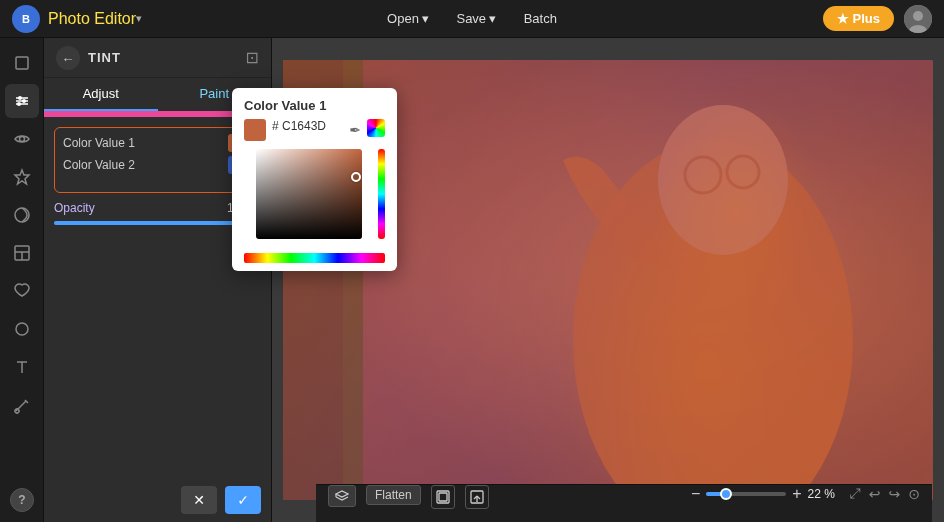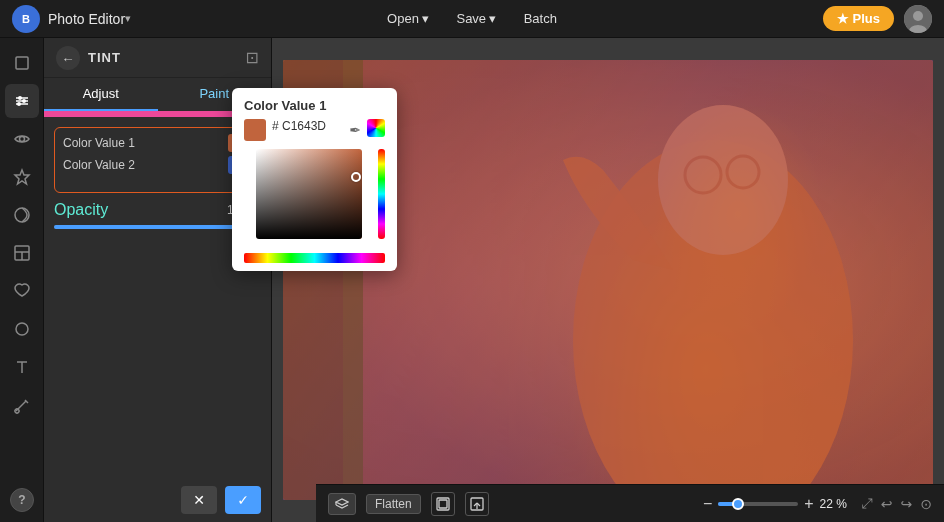--- a/index.html
+++ b/index.html
@@ -18,21 +18,21 @@
     }
     .header-logo {
       width: 28px; height: 28px;
       background: #3a6fd8;
       border-radius: 50%;
       display: flex; align-items: center; justify-content: center;
       font-size: 11px; font-weight: bold; color: #fff;
       margin-right: 8px;
     }
     .header-title {
-      font-size: 14px; color: #e5e5e5; 
+      font-size: 16px; color: #fde047; 
     }
     .header-chevron { color: #aaa; font-size: 11px; }
     .header-center {
       display: flex; align-items: center; gap: 4px;
       position: absolute; left: 50%; transform: translateX(-50%);
     }
     .header-btn {
       background: transparent; border: none; color: #ddd;
       padding: 4px 12px; font-size: 13px; cursor: pointer;
       display: flex; align-items: center; gap: 3px;
@@ -122,21 +122,21 @@
     }
     .color-swatch-check {
       position: absolute; right: 1px; bottom: 1px;
       font-size: 8px; color: #fff;
     }
 
     .opacity-row {
       display: flex; align-items: center; justify-content: space-between;
       margin-bottom: 6px;
     }
-    .opacity-label { font-size: 16px; color: #5eead4; }
+    .opacity-label { font-size: 12px; color: #c4b5fd; }
     .opacity-value { font-size: 12px; color: #ccc; }
     .slider-container { width: 100%; margin-top: 2px; }
     .slider-track {
       width: 100%; height: 4px; background: #555; border-radius: 2px;
       position: relative;
     }
     .slider-fill { width: 100%; height: 100%; background: #4a9eff; border-radius: 2px; }
     .slider-thumb {
       width: 14px; height: 14px; background: #4a9eff; border-radius: 50%;
       position: absolute; top: -5px; right: 0; border: 2px solid #fff;
@@ -231,23 +231,23 @@
     
     .person-overlay {
       position: absolute; inset: 0;
       background:
         radial-gradient(ellipse 120px 160px at 70% 35%, rgba(200,110,70,0.9) 0%, transparent 70%),
         radial-gradient(ellipse 200px 300px at 65% 70%, rgba(210,120,60,0.8) 0%, transparent 70%);
     }
 
     
     .bottom-bar {
-      position: absolute; bottom: 0; left: 44px; right: 0;
+      position: absolute; bottom: 0; left: 44px; right: 12px;
       height: 38px; background: #1e1e1e;
-      display: flex; align-items: center; padding: 0 12px; gap: 10px;
+      display: flex; align-items: flex-start; padding: 0 12px; gap: 10px;
       border-top: 1px solid #111;
     }
     .layers-btn {
       width: 28px; height: 22px; background: #3a3a3a; border: 1px solid #555;
       border-radius: 3px; color: #ccc; display: flex; align-items: center; justify-content: center;
       cursor: pointer; font-size: 11px;
     }
     .flatten-btn {
       background: #3a3a3a; border: 1px solid #555; color: #ccc;
       padding: 2px 8px; border-radius: 3px; font-size: 12px; cursor: pointer;

